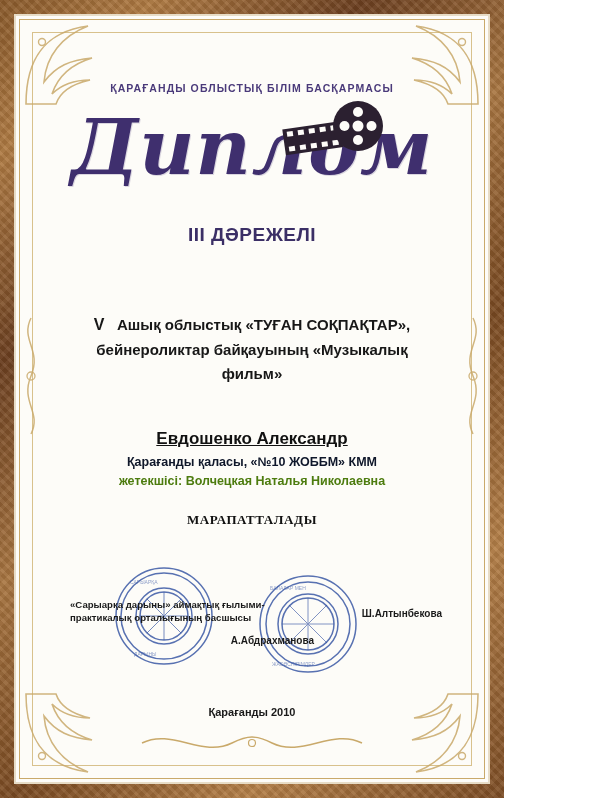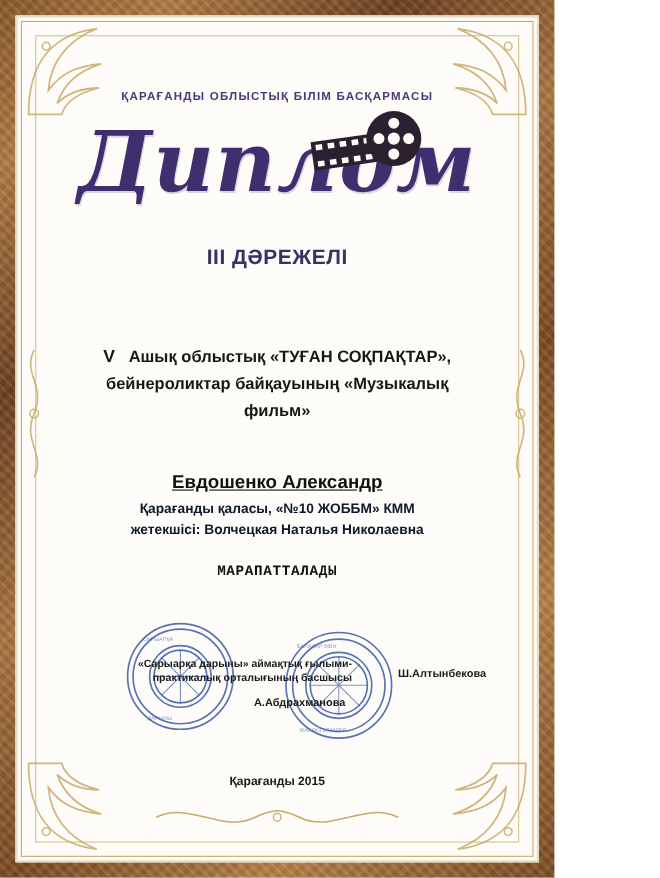--- a/index.html
+++ b/index.html
@@ -141,25 +141,25 @@
     font-family: "Liberation Sans", sans-serif;
     font-size: 12.5px;
     font-weight: bold;
     color: #0f172a;
     margin-top: 6px;
   }
   .winner-teacher {
     font-family: "Liberation Sans", sans-serif;
     font-size: 12.5px;
     font-weight: bold;
-    color: #0f172a;
+    color: #4d7c0f;
     margin-top: 5px;
   }
   .awarded {
-    font-family: Liberation Mono, monospace;
+    font-family: Liberation Serif, serif;
     font-size: 13px;
     font-weight: bold;
     color: #111111;
     letter-spacing: 0.6px;
     margin-top: 24px;
   }
 
   
   .sign-area {
     position: relative;
@@ -173,21 +173,20 @@
   }
   .sign-left  { left: 14px; top: 44px; }
   .sign-right { right: 0px; top: 44px; }
 
   .sign-title {
     font-family: "Liberation Sans", sans-serif;
     font-size: 9.6px;
     font-weight: bold;
     color: #1a1a1a;
     line-height: 1.45;
-    text-align: right;
   }
   .sign-name {
     font-family: "Liberation Sans", sans-serif;
     font-size: 10px;
     font-weight: bold;
     color: #1a1a1a;
     text-align: right;
     margin-top: 10px;
     padding-right: 6px;
   }
@@ -358,21 +357,21 @@
         <div class="sign-block sign-left">
           <div class="sign-title">«Сарыарқа дарыны» аймақтық ғылыми-практикалық орталығының басшысы</div>
           <div class="sign-name">А.Абдрахманова</div>
         </div>
 
         <div class="sign-block sign-right">
           <div class="sign-name">Ш.Алтынбекова</div>
         </div>
       </div>
 
-      <div class="place-year">Қарағанды  2015</div>
+      <div class="place-year">Қарағанды  2010</div>
     </div>
 
     <div class="bottom-ornament">
       <svg width="240" height="26" viewBox="0 0 240 26">
         <path d="M10 13 C40 -2 70 28 100 13 C116 5 124 5 140 13 C170 28 200 -2 230 13" fill="none" stroke="#c9a96a" stroke-width="1.4"></path>
         <circle cx="120" cy="13" r="3.5" fill="none" stroke="#c9a96a" stroke-width="1.2"></circle>
       </svg>
     </div>
 
   </div>

